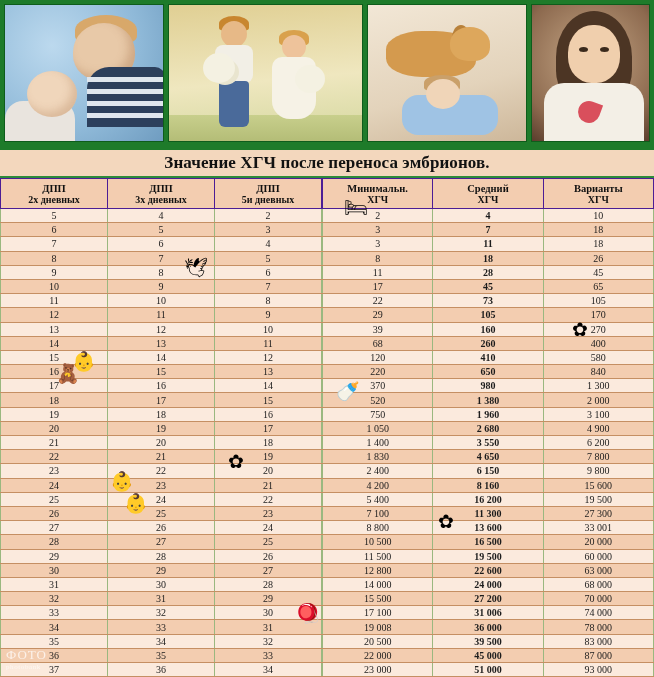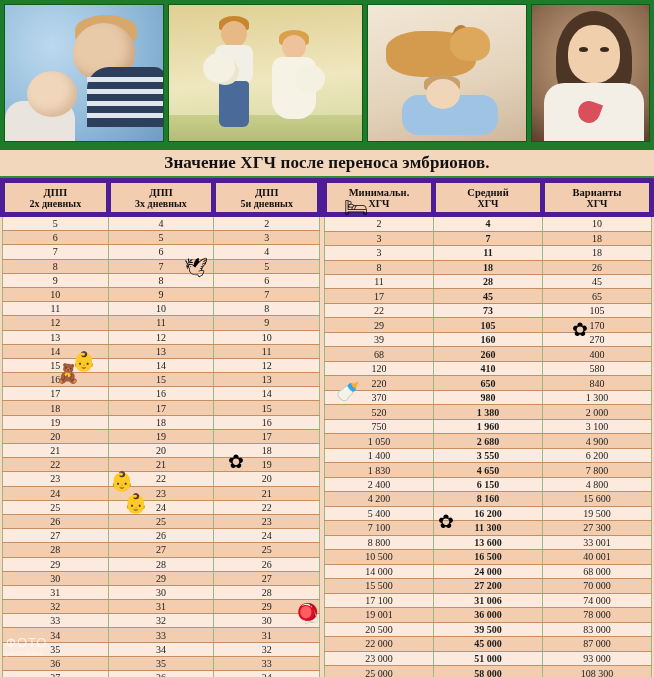--- a/index.html
+++ b/index.html
@@ -136,21 +136,21 @@
   .tbl {
     border-collapse: collapse;
     table-layout: fixed;
     font-size: 10px;
     color: #1c1c1c;
   }
   .tbl.left { width: 322px; }
   .tbl.right { width: 332px; }
   .tbl th {
     background: #f3cdb0;
-    border: 5px solid #4c1d95;
+    border: 1px solid #4c1d95;
     font-weight: bold;
     font-size: 10.5px;
     line-height: 11px;
     padding: 4px 0 3px 0;
     color: #111;
   }
   .tbl th .sub { display: block; font-size: 10px; font-weight: bold; }
   .tbl td {
     border: 1px solid #c58f63;
     border-left: 1px solid #9ab87f;
@@ -171,22 +171,22 @@
     pointer-events: none;
     z-index: 5;
     font-size: 15px;
     line-height: 1;
   }
   .sticker.big { font-size: 19px; }
 
   .watermark {
     position: absolute;
     left: 6px;
-    bottom: 20px;
-    font-family: Liberation Sans, sans-serif;
+    bottom: 6px;
+    font-family: Liberation Serif, serif;
     font-size: 13px;
     color: rgba(255,255,255,0.72);
     letter-spacing: 1px;
     z-index: 6;
   }
   .watermark .sub {
     display: block;
     font-size: 7px;
     letter-spacing: 0.6px;
     color: rgba(255,255,255,0.6);
@@ -543,21 +543,21 @@
             <td>6 200</td>
           </tr>
           <tr class="even">
             <td>1 830</td>
             <td class="bold">4 650</td>
             <td>7 800</td>
           </tr>
           <tr class="odd">
             <td>2 400</td>
             <td class="bold">6 150</td>
-            <td>4 800</td>
+            <td>9 800</td>
           </tr>
           <tr class="even">
             <td>4 200</td>
             <td class="bold">8 160</td>
             <td>15 600</td>
           </tr>
           <tr class="odd">
             <td>5 400</td>
             <td class="bold">16 200</td>
             <td>19 500</td>
@@ -568,39 +568,49 @@
             <td>27 300</td>
           </tr>
           <tr class="odd">
             <td>8 800</td>
             <td class="bold">13 600</td>
             <td>33 001</td>
           </tr>
           <tr class="even">
             <td>10 500</td>
             <td class="bold">16 500</td>
-            <td>40 001</td>
+            <td>20 000</td>
+          </tr>
+          <tr class="odd">
+            <td>11 500</td>
+            <td class="bold">19 500</td>
+            <td>60 000</td>
+          </tr>
+          <tr class="even">
+            <td>12 800</td>
+            <td class="bold">22 600</td>
+            <td>63 000</td>
           </tr>
           <tr class="odd">
             <td>14 000</td>
             <td class="bold">24 000</td>
             <td>68 000</td>
           </tr>
           <tr class="even">
             <td>15 500</td>
             <td class="bold">27 200</td>
             <td>70 000</td>
           </tr>
           <tr class="odd">
             <td>17 100</td>
             <td class="bold">31 006</td>
             <td>74 000</td>
           </tr>
           <tr class="even">
-            <td>19 001</td>
+            <td>19 008</td>
             <td class="bold">36 000</td>
             <td>78 000</td>
           </tr>
           <tr class="odd">
             <td>20 500</td>
             <td class="bold">39 500</td>
             <td>83 000</td>
           </tr>
           <tr class="even">
             <td>22 000</td>

